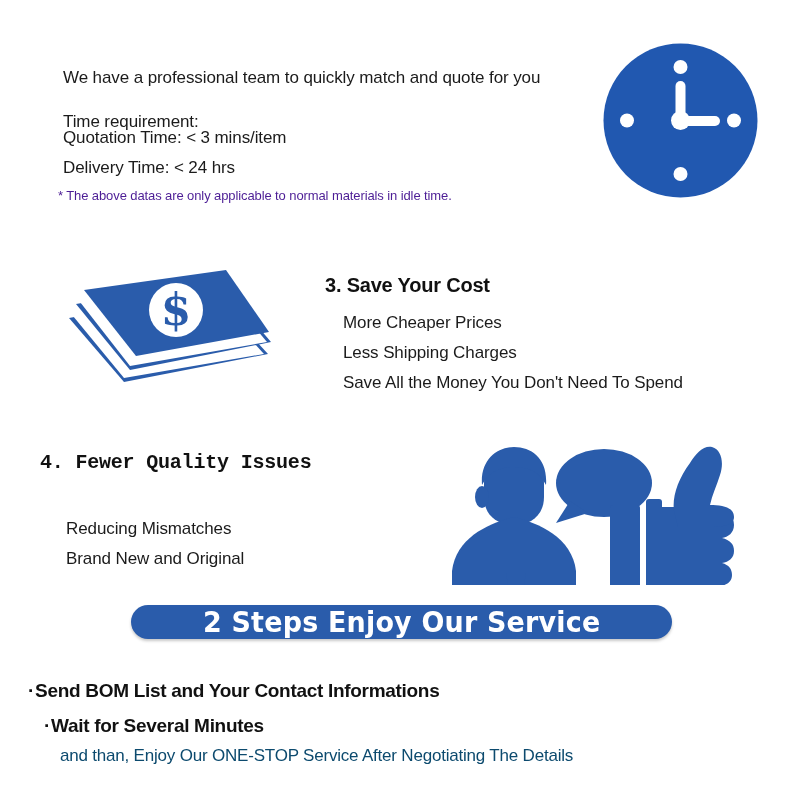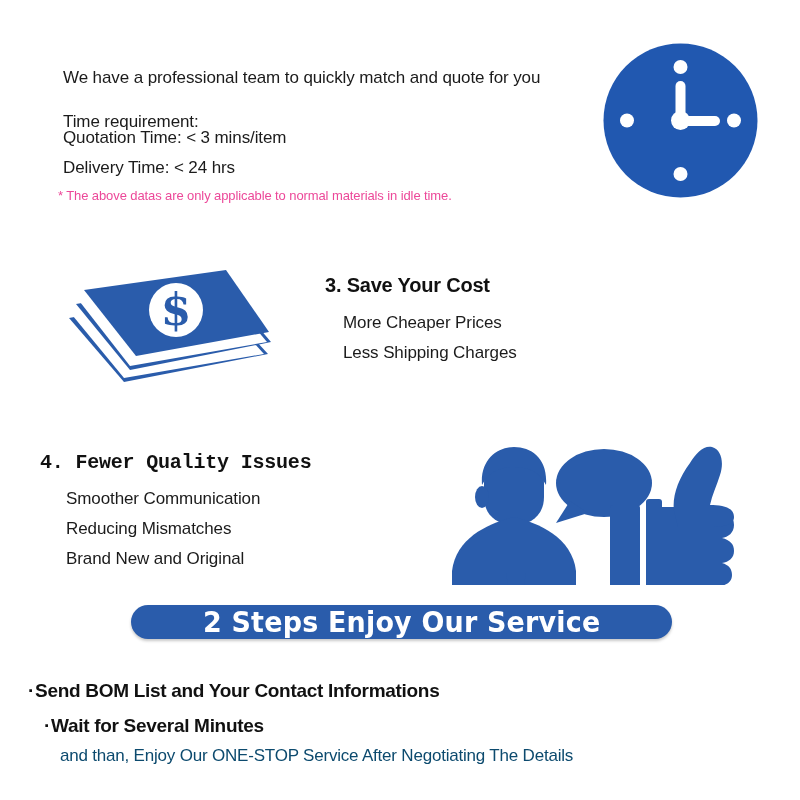--- a/index.html
+++ b/index.html
@@ -31,21 +31,21 @@
   }
   .body-line {
     font-size: 17px;
     font-weight: normal;
     color: #1b1b1b;
     white-space: nowrap;
     letter-spacing: -0.1px;
   }
   .note-line {
     font-size: 13px;
-    color: #ec4899;
+    color: #4c1d95;
     white-space: nowrap;
     letter-spacing: -0.1px;
   }
 
   
   #sec2-heading { left: 42px; top: 37px; }
   #sec2-l0 { left: 63px; top: 68px; }
   #sec2-l1 { left: 63px; top: 86px; margin-top: 26px; }
   #sec2-l2 { left: 63px; top: 128px; }
   #sec2-l3 { left: 63px; top: 158px; }
@@ -151,23 +151,23 @@
       <polygon points="18,20 160,0 203,62 70,86" fill="#2a5cab"></polygon>
 
       <circle cx="110" cy="40" r="27" fill="#ffffff"></circle>
       <text x="110" y="55" text-anchor="middle" font-family="DejaVu Serif, Liberation Serif, serif" font-size="44" font-weight="bold" fill="#2a5cab">$</text>
     </svg>
   </div>
 
   <div class="abs section-heading" id="sec3-heading">3. Save Your Cost</div>
   <div class="abs body-line" id="sec3-l0">More Cheaper Prices</div>
   <div class="abs body-line" id="sec3-l1">Less Shipping Charges</div>
+  <div class="abs body-line" id="sec3-l2">Save All the Money You Don't Need To Spend</div>
 
   <div class="abs section-heading" id="sec4-heading">4. Fewer Quality Issues</div>
-  <div class="abs body-line" id="sec4-l0">Smoother Communication</div>
   <div class="abs body-line" id="sec4-l1">Reducing Mismatches</div>
   <div class="abs body-line" id="sec4-l2">Brand New and Original</div>
 
   <div class="abs" id="people-icon">
     <svg width="310" height="140" viewBox="0 0 310 140" xmlns="http://www.w3.org/2000/svg">
       <g fill="#2a5cab">
 
         <path d="M46 38 C46 18 60 6 76 6 C93 6 106 18 106 38 L106 52
                  C106 70 93 80 76 80 C59 80 46 70 46 52 Z"></path>
 

